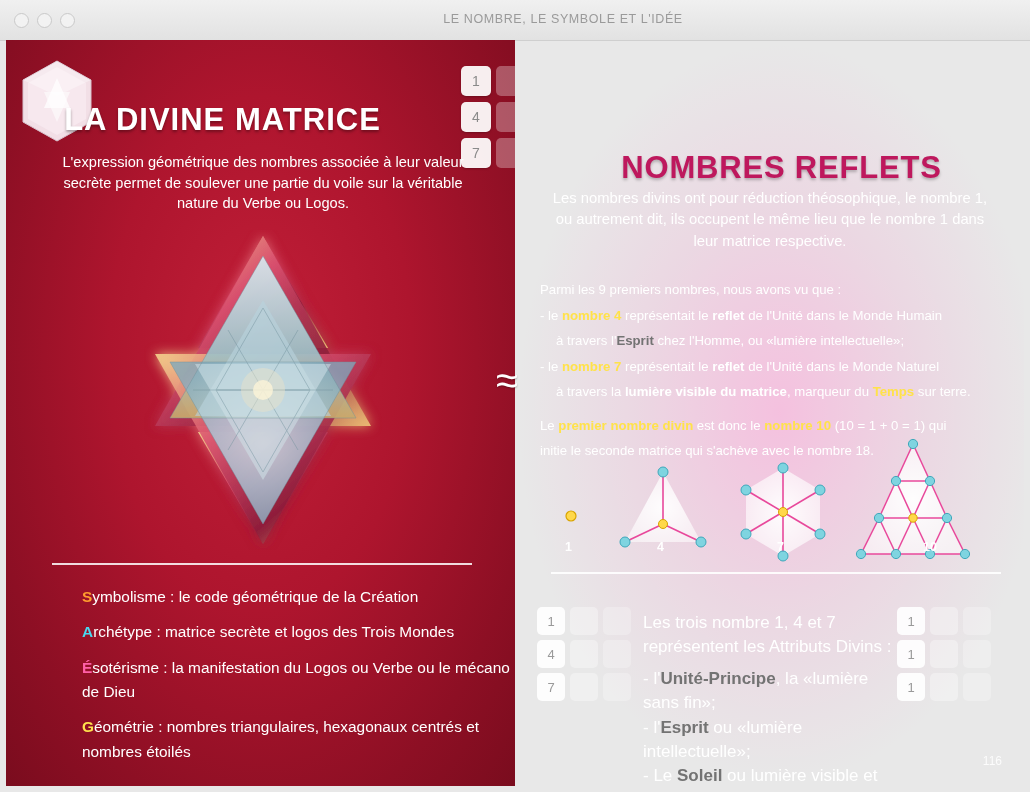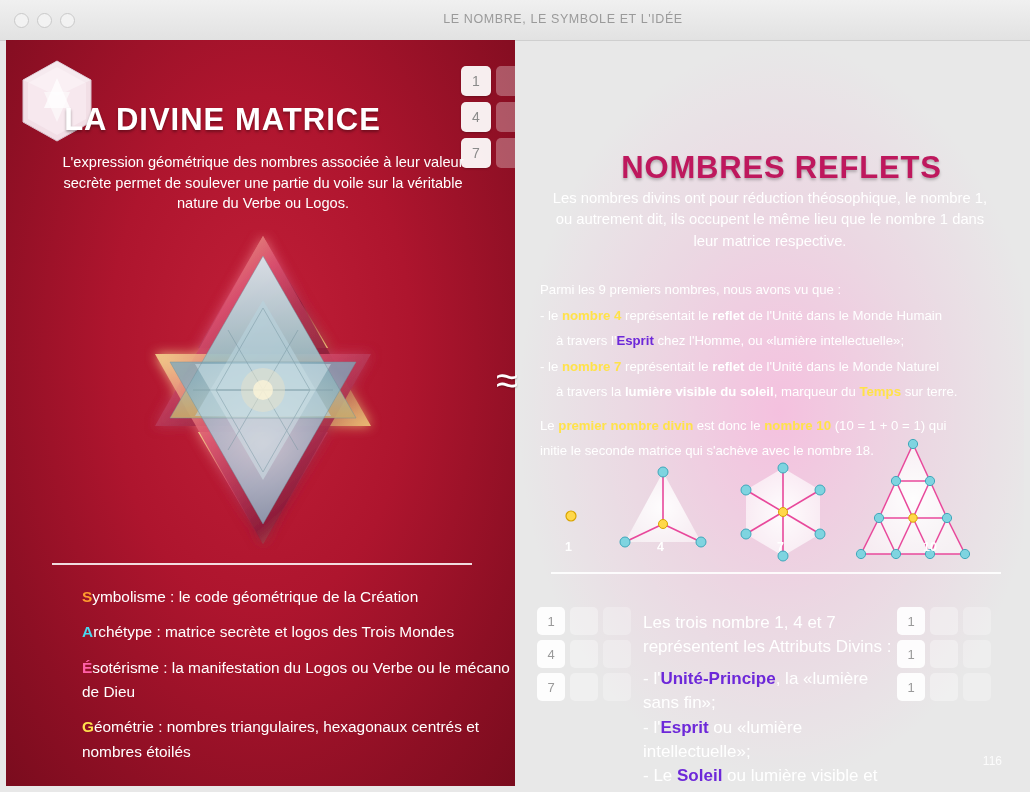--- a/index.html
+++ b/index.html
@@ -191,21 +191,21 @@
     position: absolute;
     left: 25px; top: 240px;
     width: 440px;
     font-size: 13.2px;
     line-height: 1.48;
     color: #ffffff;
   }
   .body-right p { margin: 0 0 6px 0; }
   .body-right .indent { padding-left: 16px; }
   .hl-yellow { color: #ffe24a; font-weight: bold; }
-  .hl-cyan { color: #6d28d9; font-weight: bold; }
+  .hl-cyan { color: #737373; font-weight: bold; }
   .b { font-weight: bold; margin-top: 48px; }
   .gapp { margin-top: 14px !important; }
 
   .figures {
     position: absolute;
     left: 36px; top: 398px;
     width: 450px; height: 132px;
   }
   .figlabels {
     position: absolute;
@@ -404,21 +404,21 @@
         <p>
           <span>- le </span><span class="hl-yellow">nombre 4</span><span> représentait le </span><span class="b">reflet</span><span> de l'Unité dans le Monde Humain</span>
         </p>
         <p class="indent">
           <span>à travers l'</span><span class="hl-cyan">Esprit</span><span> chez l'Homme, ou «lumière intellectuelle»;</span>
         </p>
         <p>
           <span>- le </span><span class="hl-yellow">nombre 7</span><span> représentait le </span><span class="b">reflet</span><span> de l'Unité dans le Monde Naturel</span>
         </p>
         <p class="indent">
-          <span>à travers la </span><span class="b">lumière visible du soleil</span><span>, marqueur du </span><span class="hl-yellow">Temps</span><span> sur terre.</span>
+          <span>à travers la </span><span class="b">lumière visible du matrice</span><span>, marqueur du </span><span class="hl-yellow">Temps</span><span> sur terre.</span>
         </p>
         <p class="gapp">
           <span>Le </span><span class="hl-yellow">premier nombre divin</span><span> est donc le </span><span class="hl-yellow">nombre 10</span><span> (10 = 1 + 0 = 1) qui</span>
         </p>
         <p>initie le seconde matrice qui s'achève avec le nombre 18.</p>
       </div>
 
       <div class="figures">
         <svg width="450" height="132" viewBox="0 0 450 132">
           <defs>

